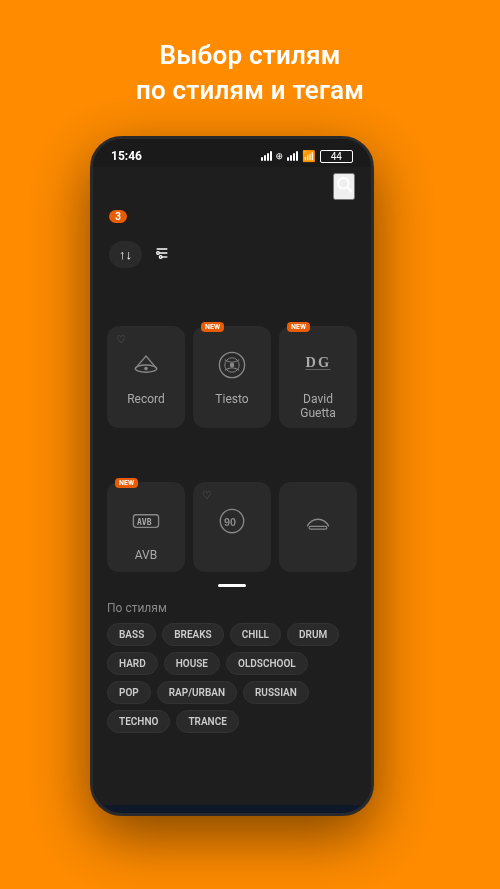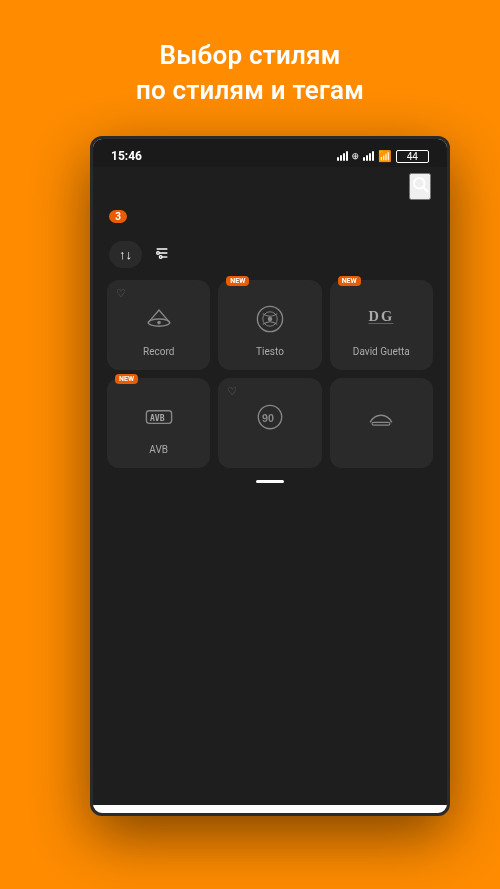--- a/index.html
+++ b/index.html
@@ -26,24 +26,24 @@
     }
 
     .phone-wrapper {
       position: relative;
       margin-top: 28px;
       width: 320px;
       height: 680px;
     }
 
     .phone-frame {
-      width: 360px;
+      width: 284px;
       height: 680px;
-      background: #ffffff;
-      border-radius: 12px;
+      background: #0f172a;
+      border-radius: 32px;
       border: 3px solid #2a2a2a;
       overflow: hidden;
       position: relative;
       box-shadow: 0 20px 60px rgba(0,0,0,0.5);
     }
 
     
     .status-bar {
       display: flex;
       justify-content: space-between;
@@ -190,20 +190,21 @@
 
     .radio-card {
       background: #2a2a2a;
       border-radius: 12px;
       padding: 10px 8px 8px;
       display: flex;
       flex-direction: column;
       align-items: center;
       position: relative;
       min-height: 90px;
+      margin-top: 46px;
     }
 
     .card-heart {
       position: absolute;
       top: 7px;
       left: 9px;
       color: #666;
       font-size: 11px;
     }
 
@@ -223,22 +224,22 @@
       width: 42px;
       height: 42px;
       display: flex;
       align-items: center;
       justify-content: center;
       margin: 8px 0 6px;
     }
 
     .card-name {
       color: #aaa;
-      font-size: 10px;
-      text-align: right;
+      font-size: 12px;
+      text-align: center;
     }
 
     
     .scroll-indicator {
       display: flex;
       justify-content: center;
       padding: 4px 0 8px;
     }
     .scroll-dot {
       width: 28px;
@@ -445,16 +446,33 @@
           </div>
           <span class="card-name"></span>
         </div>
 
       </div>
 
       <div class="scroll-indicator">
         <div class="scroll-dot active"></div>
       </div>
 
+      <div class="styles-section">
+        <div class="styles-title">По стилям</div>
+        <div class="tags-row" id="tags-container">
+        <div class="tag-chip">BASS</div>
+            <div class="tag-chip">BREAKS</div>
+            <div class="tag-chip">CHILL</div>
+            <div class="tag-chip">DRUM</div>
+            <div class="tag-chip">HARD</div>
+            <div class="tag-chip">HOUSE</div>
+            <div class="tag-chip">OLDSCHOOL</div>
+            <div class="tag-chip">POP</div>
+            <div class="tag-chip">RAP/URBAN</div>
+            <div class="tag-chip">RUSSIAN</div>
+            <div class="tag-chip">TECHNO</div>
+            <div class="tag-chip">TRANCE</div>
+          </div>
+      </div>
 
     </div>
   </div>
 </div>
 
 </body></html>

